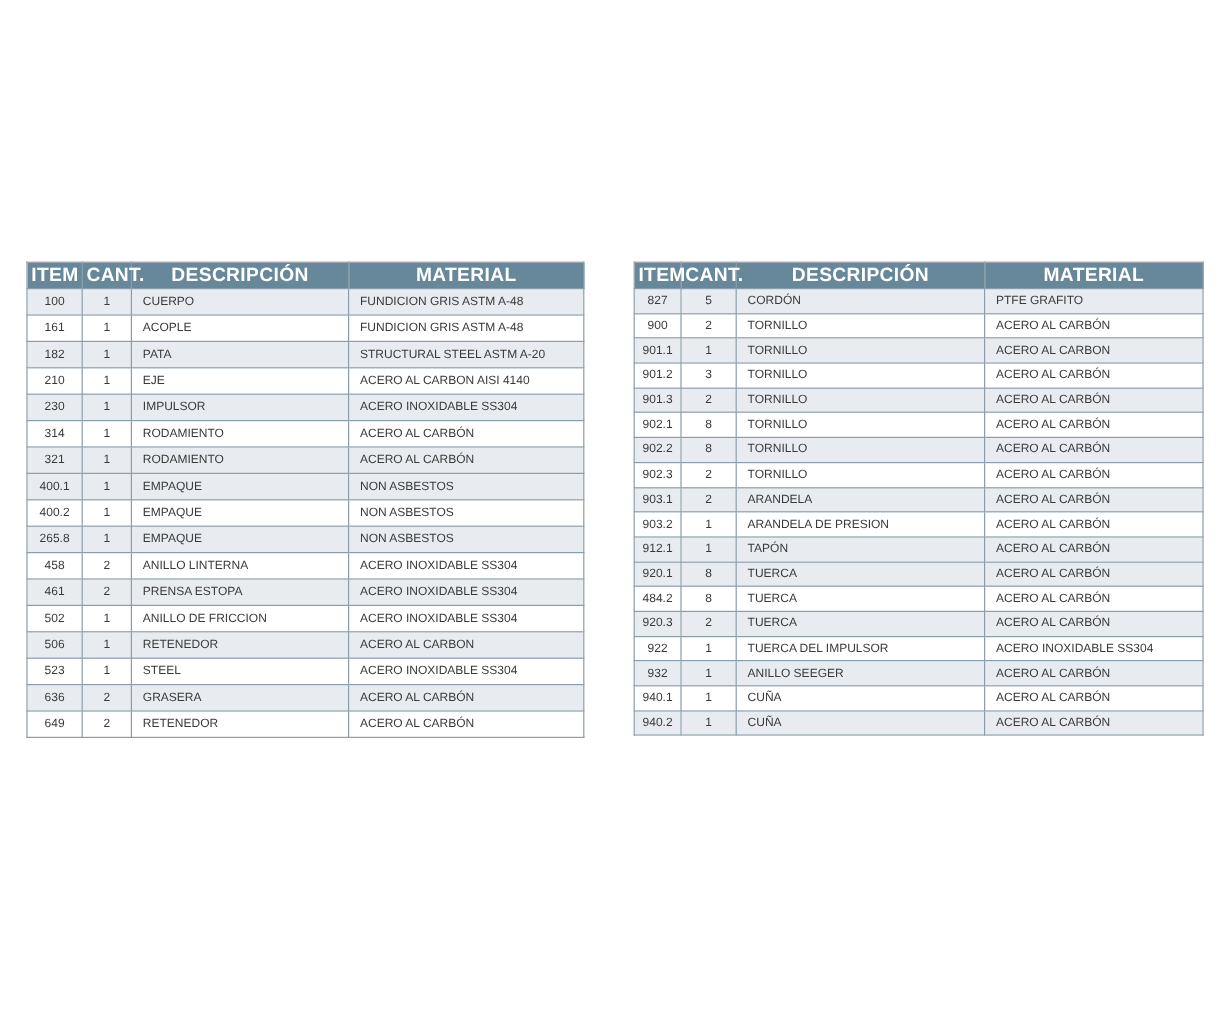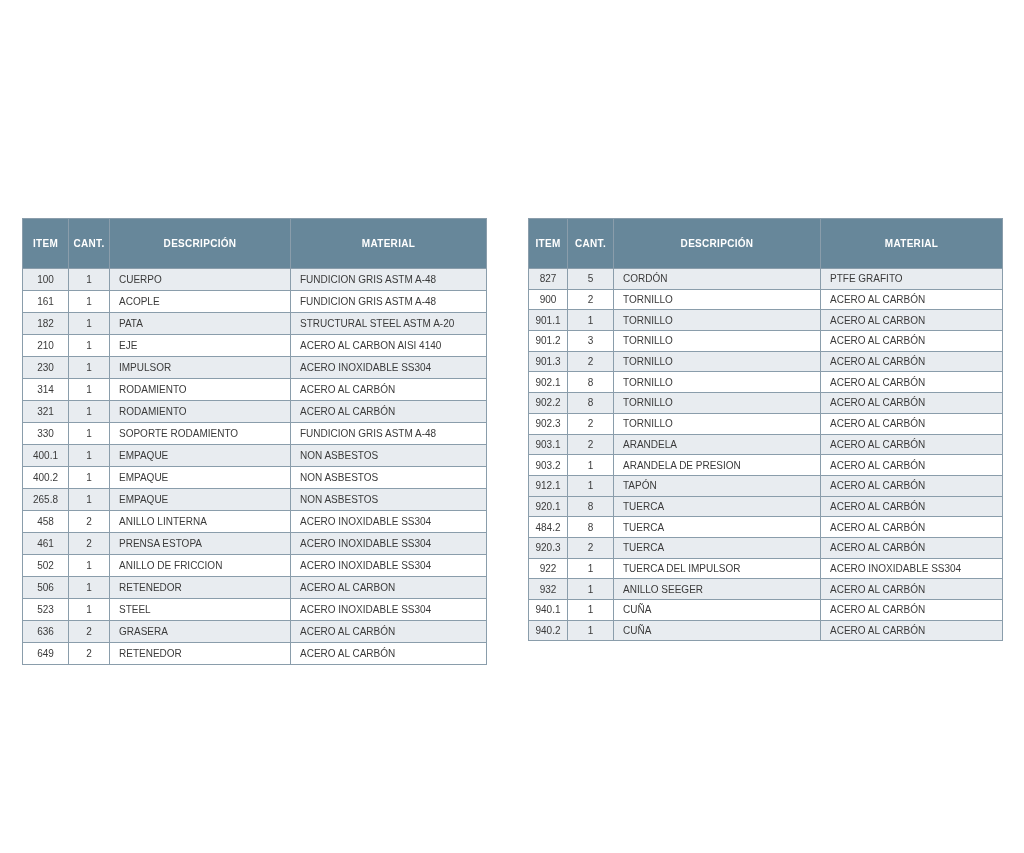--- a/index.html
+++ b/index.html
@@ -18,27 +18,27 @@
     position: absolute;
     border-collapse: collapse;
     table-layout: fixed;
     font-size: 10px;
     color: var(--cell-text, #3a3a3a);
     border: 1px solid var(--border, #8a9dab);
   }
   table.parts th {
     background: var(--header-bg, #67879a);
     color: var(--header-text, #ffffff);
-    font-size: 10px;
+    font-size: 16px;
     font-weight: bold;
     text-align: center;
     letter-spacing: 0.3px;
     border: 1px solid var(--border, #8a9dab);
     height: 21px;
-    padding: 14px 3px;
+    padding: 0 3px;
   }
   table.parts td {
     border: 1px solid var(--border, #8a9dab);
     padding: 0 4px;
     background: var(--row-bg, #ffffff);
     white-space: nowrap;
     overflow: hidden;
   }
   table.parts tr.alt td {
     background: var(--row-alt-bg, #e8ecf0);
@@ -107,26 +107,20 @@
         <td class="col1">1</td>
         <td class="col2">RODAMIENTO</td>
         <td class="col3">ACERO AL CARBÓN</td>
       </tr>
       <tr class="alt">
         <td class="col0">321</td>
         <td class="col1">1</td>
         <td class="col2">RODAMIENTO</td>
         <td class="col3">ACERO AL CARBÓN</td>
       </tr>
-      <tr>
-        <td class="col0">330</td>
-        <td class="col1">1</td>
-        <td class="col2">SOPORTE RODAMIENTO</td>
-        <td class="col3">FUNDICION GRIS ASTM A-48</td>
-      </tr>
       <tr class="alt">
         <td class="col0">400.1</td>
         <td class="col1">1</td>
         <td class="col2">EMPAQUE</td>
         <td class="col3">NON ASBESTOS</td>
       </tr>
       <tr>
         <td class="col0">400.2</td>
         <td class="col1">1</td>
         <td class="col2">EMPAQUE</td>

